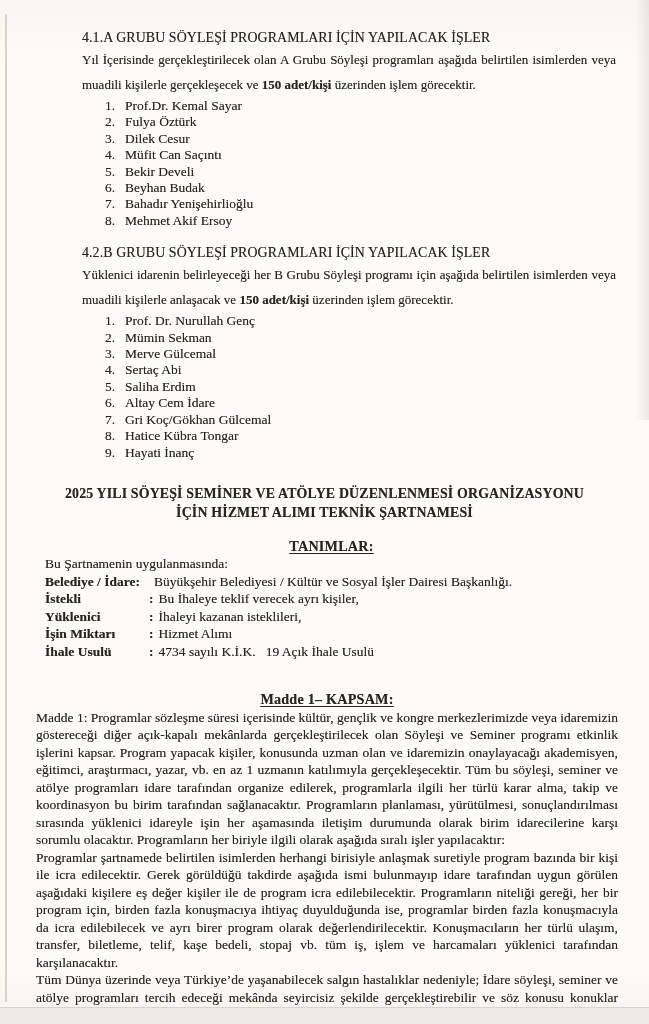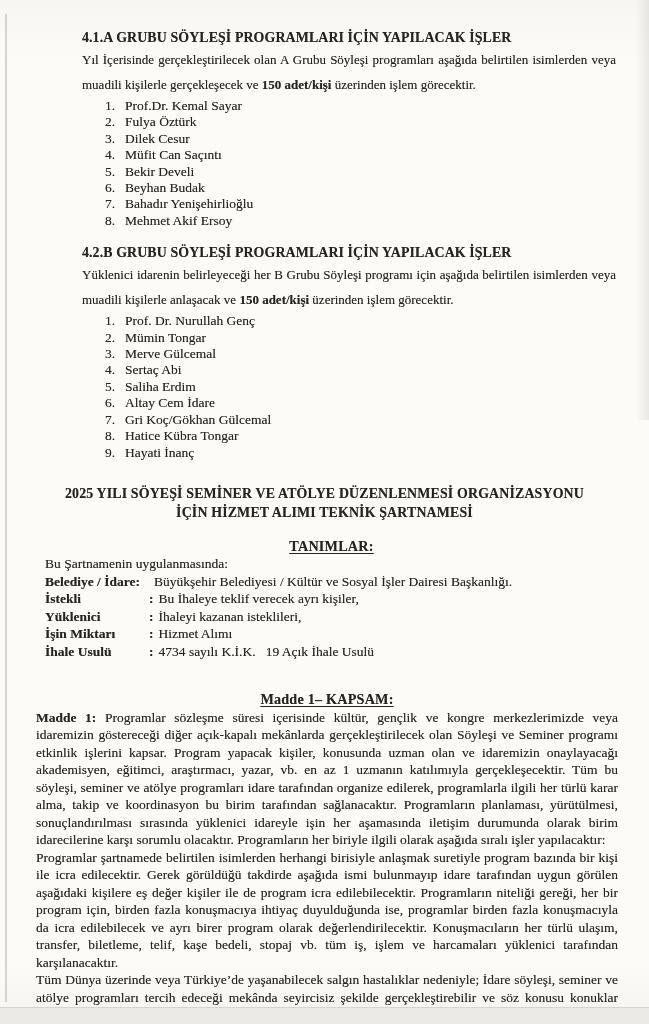--- a/index.html
+++ b/index.html
@@ -15,37 +15,37 @@
     background:linear-gradient(180deg,#f7f6f3 0%,#fcfbf8 6%,#fcfbf8 94%,#f5f4f1 100%);
     padding-top:29px;box-sizing:border-box;
   }
   .edge-left{position:absolute;left:5px;top:14px;bottom:22px;width:2px;background:#c9c7c1;opacity:.75;}
   .shade-right{position:absolute;right:0;top:0;width:14px;height:420px;
     background:linear-gradient(90deg,rgba(0,0,0,0),rgba(120,118,112,.14));}
   .band-bottom{position:absolute;left:0;right:0;bottom:0;height:16px;background:#ebeae7;border-top:1px solid #d7d5d0;}
   .txt{text-shadow:0 0 .4px rgba(40,36,30,.45);}
   
   .sec{margin:0 33px 0 82px;}
-  .sec-head{font-weight:bold;font-size:13.9px;line-height:18px;letter-spacing:.1px;}
+  .sec-head{font-weight:normal;font-size:13.9px;line-height:18px;letter-spacing:.1px;}
   .sec-intro{font-size:13px;line-height:25px;text-align:justify;margin:0;}
   ol.names{list-style:none;margin:1px 0 0 0;padding:0 0 0 23px;font-size:13.5px;line-height:16.4px;}
   ol.names .num{display:inline-block;width:20px;} .gap24{height:23px;} .gap16{height:15px;} .gap20{height:19px;}
   
   .title-block{margin:0 28px;text-align:center;font-weight:bold;font-size:13.9px;line-height:19.5px;letter-spacing:.15px;}
   
   .tan{margin:0 31px 0 45px;font-size:13.5px;line-height:17.5px;}
   .uhead{font-weight:bold;font-size:14.2px;text-decoration:underline;text-decoration-thickness:1.3px;text-underline-offset:2px;letter-spacing:.2px;text-align:center;}
   .def-row{display:flex;}
   .def-label{font-weight:bold;min-width:104px;white-space:nowrap;}
   .def-sep{font-weight:bold;margin-right:5px;}
   .def-value{flex:1;}
   
   .kapsam{margin:12px 31px 0 36px;font-size:13.5px;line-height:17.5px;}
   .kapsam p{margin:0;text-align:justify;}
-  .lead{font-weight:bold;}
+  .lead{font-weight:normal;}
   .cutoff{height:7px;overflow:hidden;}
 </style>
 </head>
 <body>
 
 <div class="page txt">
 
   <div class="sec">
     <div class="sec-head">4.1.A GRUBU SÖYLEŞİ PROGRAMLARI İÇİN YAPILACAK İŞLER</div>
     <p class="sec-intro"><span>Yıl İçerisinde gerçekleştirilecek olan A Grubu Söyleşi programları aşağıda belirtilen isimlerden veya muadili kişilerle gerçekleşecek ve </span><b>150 adet/kişi</b><span> üzerinden işlem görecektir.</span></p>
@@ -61,21 +61,21 @@
     </ol>
   </div>
 
   <div class="gap16"></div>
 
   <div class="sec">
     <div class="sec-head">4.2.B GRUBU SÖYLEŞİ PROGRAMLARI İÇİN YAPILACAK İŞLER</div>
     <p class="sec-intro"><span>Yüklenici idarenin belirleyeceği her B Grubu Söyleşi programı için aşağıda belirtilen isimlerden veya muadili kişilerle anlaşacak ve </span><b>150 adet/kişi</b><span> üzerinden işlem görecektir.</span></p>
     <ol class="names">
       <li><span class="num">1.</span><span>Prof. Dr. Nurullah Genç</span></li>
-      <li><span class="num">2.</span><span>Mümin Tongar</span></li>
+      <li><span class="num">2.</span><span>Mümin Sekman</span></li>
       <li><span class="num">3.</span><span>Merve Gülcemal</span></li>
       <li><span class="num">4.</span><span>Sertaç Abi</span></li>
       <li><span class="num">5.</span><span>Saliha Erdim</span></li>
       <li><span class="num">6.</span><span>Altay Cem İdare</span></li>
       <li><span class="num">7.</span><span>Gri Koç/Gökhan Gülcemal</span></li>
       <li><span class="num">8.</span><span>Hatice Kübra Tongar</span></li>
       <li><span class="num">9.</span><span>Hayati İnanç</span></li>
     </ol>
   </div>
 

